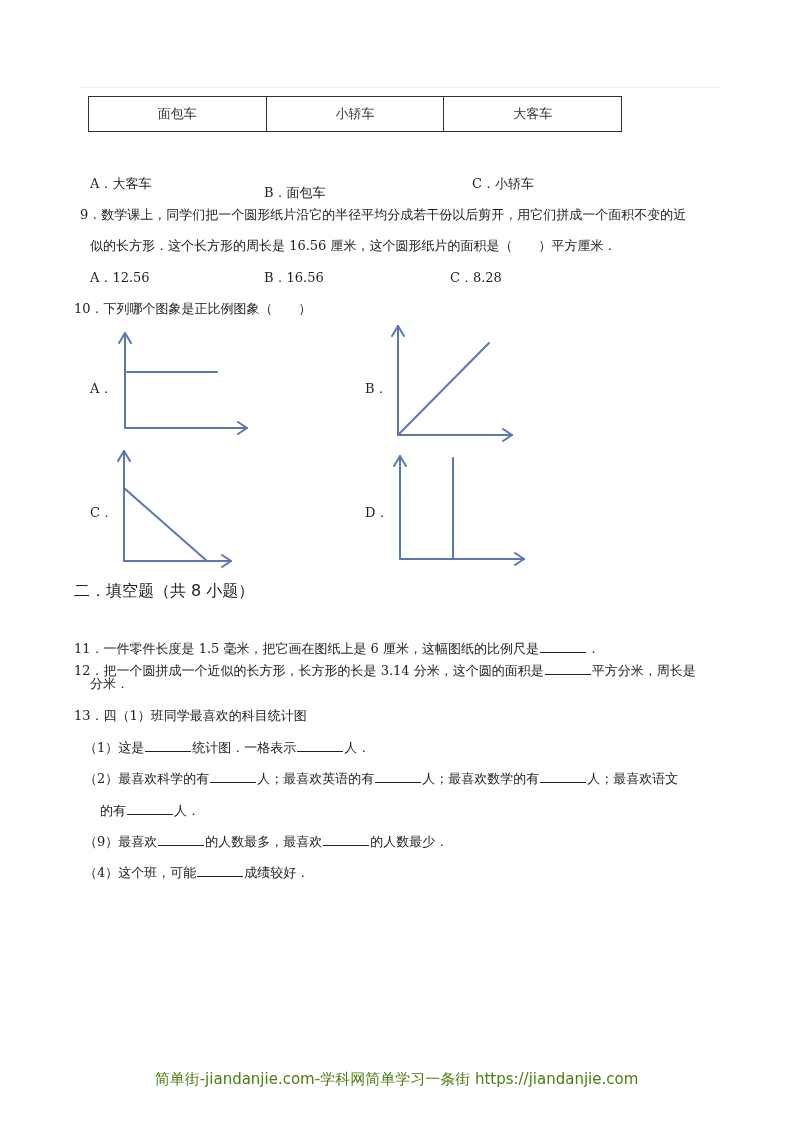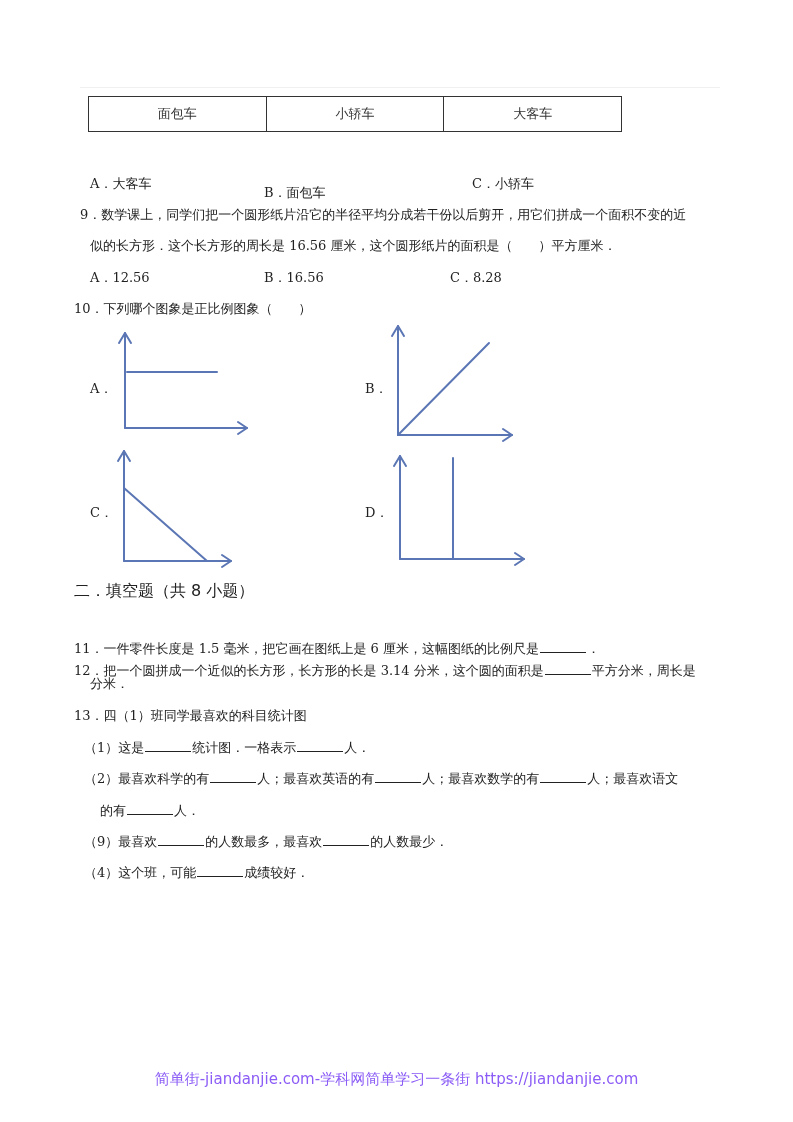--- a/index.html
+++ b/index.html
@@ -8,21 +8,21 @@
     .abs { position: absolute; white-space: nowrap; }
     .top-rule { position: absolute; left: 80px; top: 87px; width: 640px; height: 1px; background: #f0f0f0; }
     table.tally { position: absolute; left: 88px; top: 96px; width: 534px; border-collapse: collapse; }
     table.tally td { border: 1px solid #333; text-align: center; height: 35px; font-size: 13px; width: 178px; color: #333; }
     .blank { display: inline-block; border-bottom: 1px solid #222; width: 46px; height: 14px; vertical-align: baseline; margin: 0 1px; }
     .section { font-weight: normal; font-family: "DejaVu Sans", "Liberation Sans", sans-serif; font-size: 16px; }
     .lbl { position: absolute; font-size: 13px; }
     svg.graph { position: absolute; overflow: visible; }
     svg.graph line { stroke: #5b76b4; stroke-width: 2; stroke-linecap: round; }
     svg.graph polyline { fill: none; stroke: #5b76b4; stroke-width: 2; stroke-linecap: round; stroke-linejoin: round; }
-    .footer { position: absolute; top: 1070px; left: 0; width: 793px; text-align: center; font-family: "DejaVu Sans", "Liberation Sans", sans-serif; font-size: 15px; color: #8b5cf6; }
+    .footer { position: absolute; top: 1070px; left: 0; width: 793px; text-align: center; font-family: "DejaVu Sans", "Liberation Sans", sans-serif; font-size: 15px; color: #4d7c0f; }
   </style>
 </head>
 <body>
 
 <div class="top-rule"></div>
 
 <table class="tally">
   <tbody>
       <tr>
     <td>面包车</td>

